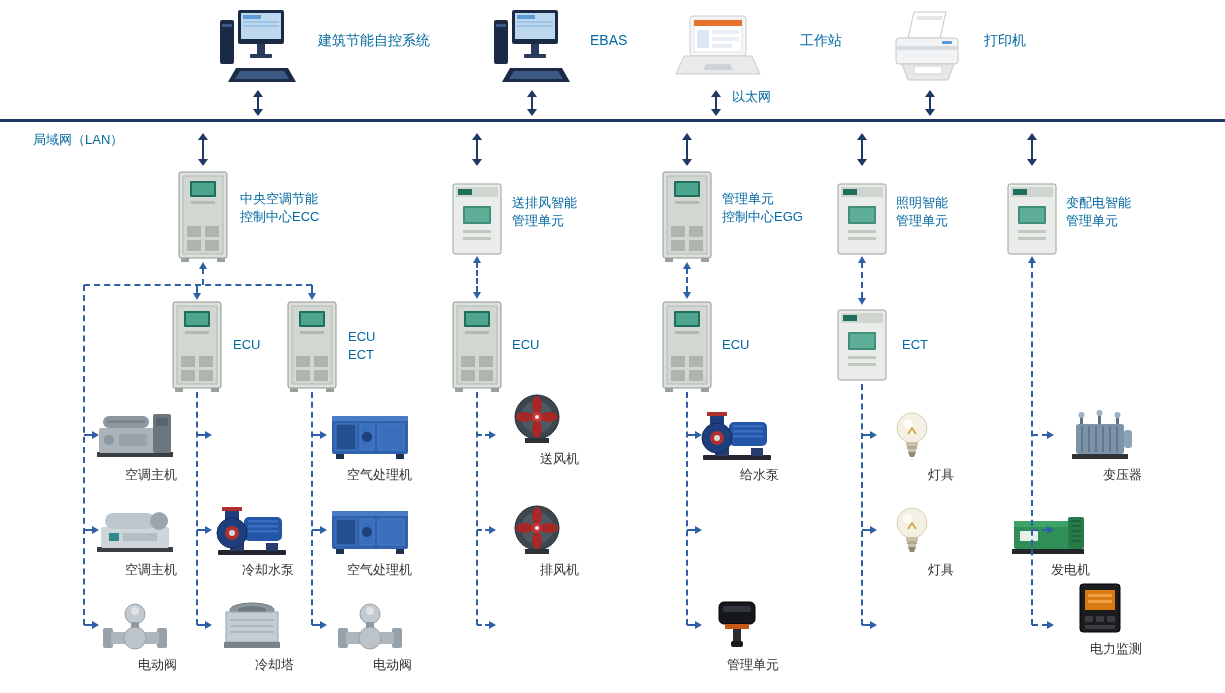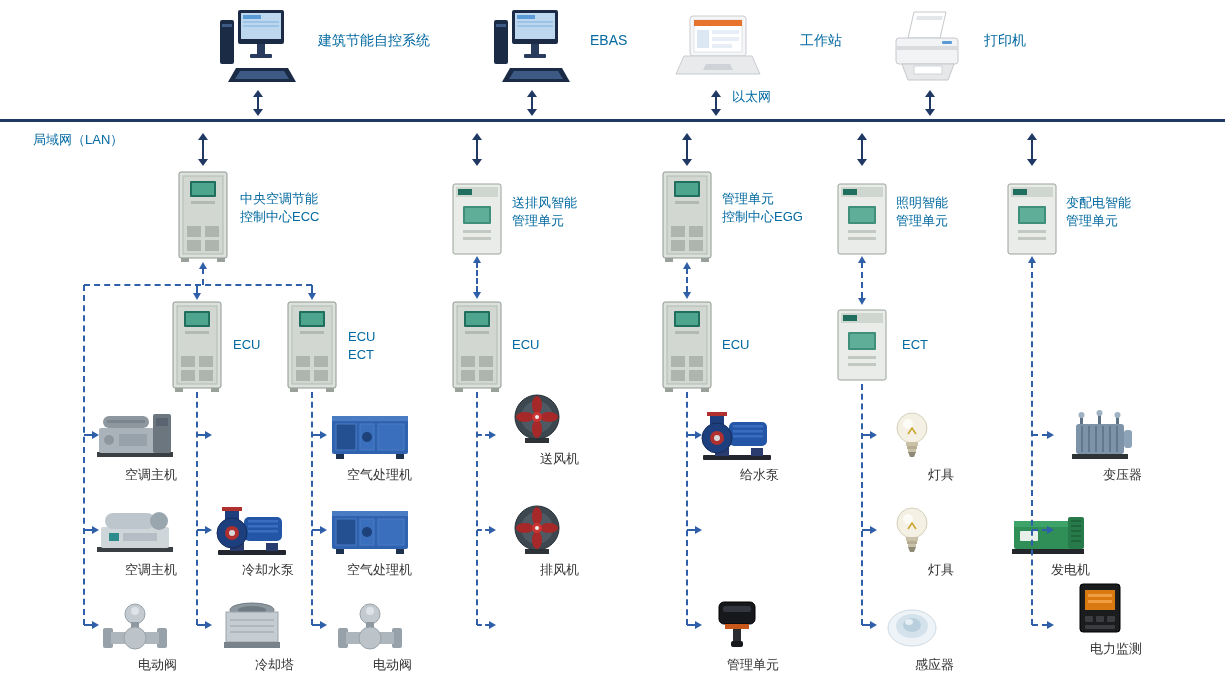--- a/index.html
+++ b/index.html
@@ -505,26 +505,20 @@
         <use href="#sym-bulb"></use>
       </svg>
     <div class="dlabel">灯具</div>
   </div>
   <div class="device" style="left:870px;top:503px">
     <svg viewBox="0 0 84 54">
         <use href="#sym-bulb"></use>
       </svg>
     <div class="dlabel">灯具</div>
   </div>
-  <div class="device" style="left:870px;top:598px">
-    <svg viewBox="0 0 84 54">
-        <use href="#sym-sensor"></use>
-      </svg>
-    <div class="dlabel">感应器</div>
-  </div>
 
   <div class="device" style="left:1058px;top:408px">
     <svg viewBox="0 0 84 54">
         <use href="#sym-transformer"></use>
       </svg>
     <div class="dlabel">变压器</div>
   </div>
   <div class="device" style="left:1006px;top:503px">
     <svg viewBox="0 0 84 54">
         <use href="#sym-generator"></use>

